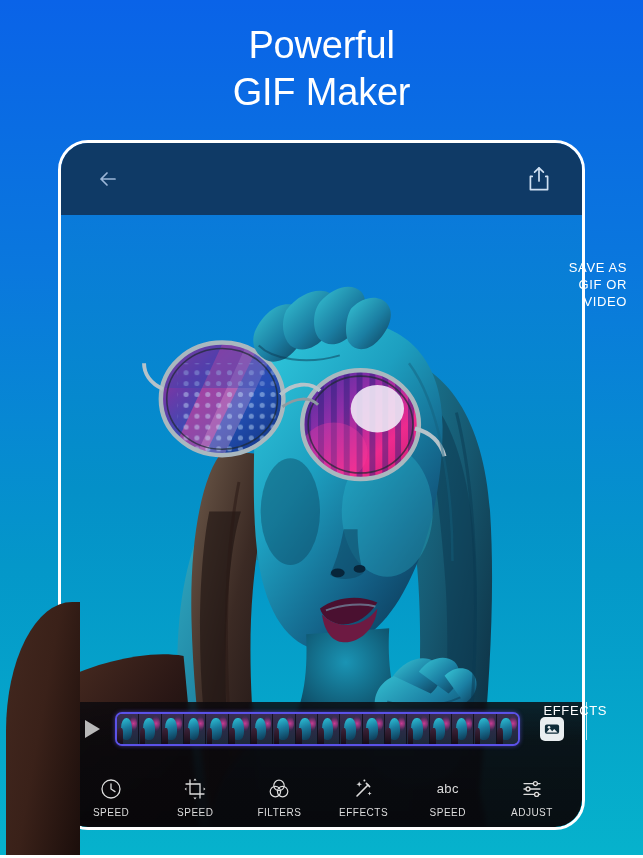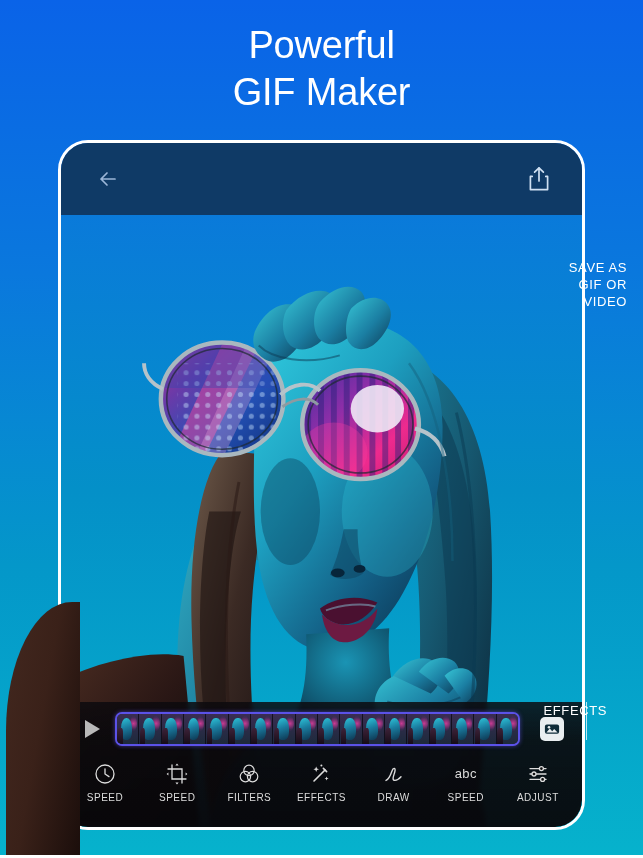--- a/index.html
+++ b/index.html
@@ -155,20 +155,21 @@
     align-items: flex-start;
     padding: 0 8px;
   }
   .tool {
     flex: 1 1 0;
     display: flex;
     flex-direction: column;
     align-items: center;
     gap: 7px;
     padding-top: 4px;
+    margin-top: 15px;
   }
   .tool-ico { height: 22px; display: flex; align-items: center; justify-content: center; }
   .tool-label {
     color: #dcdcdc;
     font-size: 10px;
     letter-spacing: 0.5px;
   }
   .tool-abc {
     color: #dcdcdc;
     font-size: 13px;
@@ -567,28 +568,20 @@
                     <path d="M13.4 5.4l3.2 3.2" stroke="#dcdcdc" stroke-width="1.6" stroke-linecap="round"></path>
                     <path d="M6.2 3.4l.8 2 2 .8-2 .8-.8 2-.8-2-2-.8 2-.8z" fill="#dcdcdc"></path>
                     <path d="M16.6 13.4l.6 1.5 1.5.6-1.5.6-.6 1.5-.6-1.5-1.5-.6 1.5-.6z" fill="#dcdcdc"></path>
                     <circle cx="11.4" cy="2.6" r="1" fill="#dcdcdc"></circle>
                   </svg>
                 </div>
                 <div class="tool-label">EFFECTS</div>
               </div>
               <div class="tool">
                 <div class="tool-ico">
-                  <svg width="22" height="22" viewBox="0 0 22 22" fill="none">
-                    <path d="M3 17.4c2.6-1.2 4.4-5 5.8-9 .7-2 1.6-3.2 2.5-3 .9.2 1 1.8.4 3.8-.7 2.4-1.6 4.6-1.6 6.2 0 1.4.8 2 1.9 2 1.8 0 4.2-1.6 6-3.6" stroke="#dcdcdc" stroke-width="1.4" stroke-linecap="round" fill="none"></path>
-                  </svg>
-                </div>
-                <div class="tool-label">DRAW</div>
-              </div>
-              <div class="tool">
-                <div class="tool-ico">
                   <span class="tool-abc">abc</span>
                 </div>
                 <div class="tool-label">SPEED</div>
               </div>
               <div class="tool">
                 <div class="tool-ico">
                   <svg width="22" height="22" viewBox="0 0 22 22" fill="none">
                     <path d="M3 5.6h16M3 11h16M3 16.4h16" stroke="#dcdcdc" stroke-width="1.3" stroke-linecap="round"></path>
                     <circle cx="14.4" cy="5.6" r="2" fill="#111" stroke="#dcdcdc" stroke-width="1.3"></circle>
                     <circle cx="7" cy="11" r="2" fill="#111" stroke="#dcdcdc" stroke-width="1.3"></circle>

